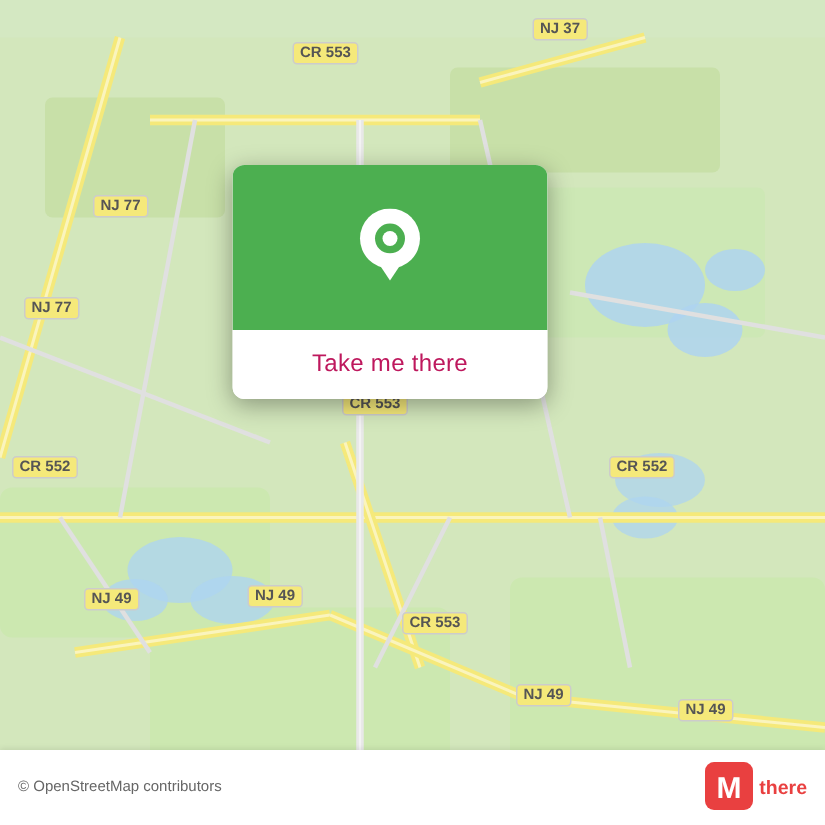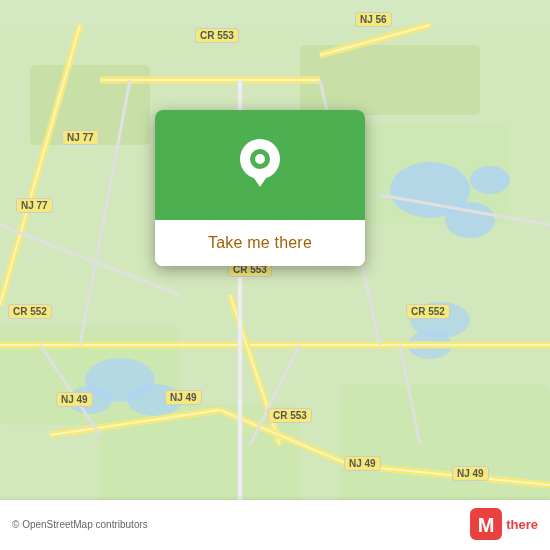--- a/index.html
+++ b/index.html
@@ -64,21 +64,21 @@
       padding: 14px 16px;
       display: flex;
       align-items: center;
       justify-content: center;
       background: white;
     }
 
     .take-me-there-btn {
       font-size: 16px;
       font-weight: 500;
-      color: #a16207;
+      color: #be185d;
       background: none;
       border: none;
       cursor: pointer;
       letter-spacing: 0.2px;
     }
 
     
     .bottom-bar {
       position: absolute;
       bottom: 0;
@@ -194,21 +194,21 @@
     <line x1="130" y1="55" x2="80" y2="320" stroke="#e0e0e0" stroke-width="3"></line>
     <line x1="320" y1="55" x2="380" y2="320" stroke="#e0e0e0" stroke-width="3"></line>
     <line x1="0" y1="200" x2="180" y2="270" stroke="#e0e0e0" stroke-width="3"></line>
     <line x1="380" y1="170" x2="550" y2="200" stroke="#e0e0e0" stroke-width="3"></line>
     <line x1="40" y1="320" x2="100" y2="410" stroke="#e0e0e0" stroke-width="3"></line>
     <line x1="300" y1="320" x2="250" y2="420" stroke="#e0e0e0" stroke-width="3"></line>
     <line x1="400" y1="320" x2="420" y2="420" stroke="#e0e0e0" stroke-width="3"></line>
   </svg>
 
   <div class="road-label" style="top:28px;left:195px;">CR 553</div>
-  <div class="road-label" style="top:12px;left:355px;">NJ 56</div>
+  <div class="road-label" style="top:12px;left:355px;">NJ 37</div>
   <div class="road-label" style="top:130px;left:62px;">NJ 77</div>
   <div class="road-label" style="top:198px;left:16px;">NJ 77</div>
   <div class="road-label" style="top:304px;left:8px;">CR 552</div>
   <div class="road-label" style="top:304px;left:406px;">CR 552</div>
   <div class="road-label" style="top:262px;left:228px;">CR 553</div>
   <div class="road-label" style="top:392px;left:56px;">NJ 49</div>
   <div class="road-label" style="top:390px;left:165px;">NJ 49</div>
   <div class="road-label" style="top:408px;left:268px;">CR 553</div>
   <div class="road-label" style="top:456px;left:344px;">NJ 49</div>
   <div class="road-label" style="top:466px;left:452px;">NJ 49</div>

